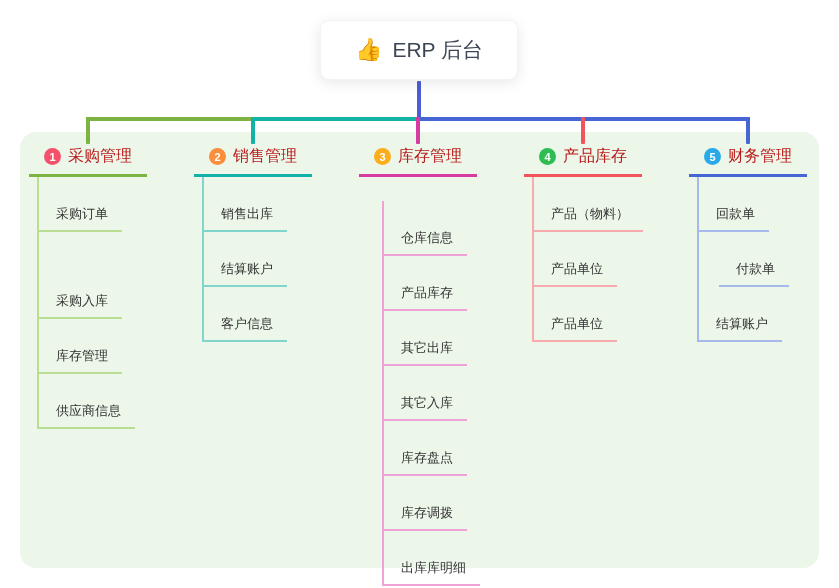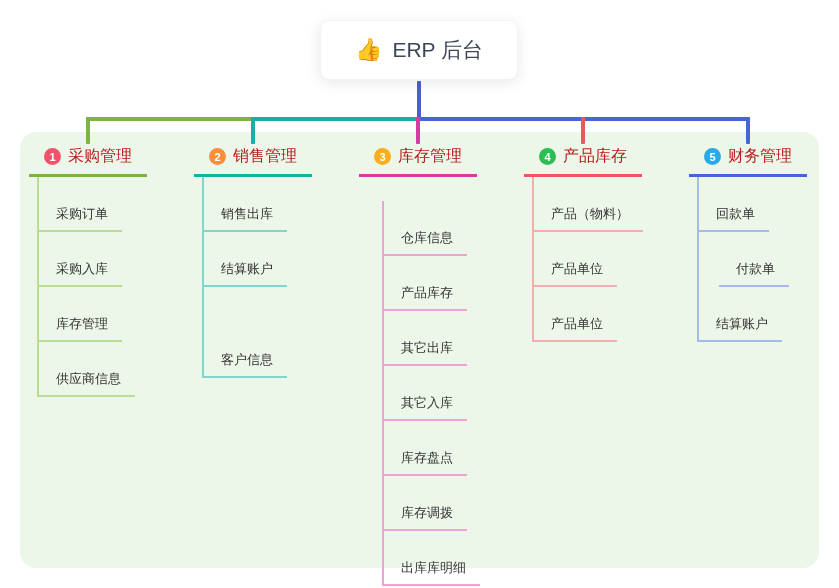--- a/index.html
+++ b/index.html
@@ -108,35 +108,35 @@
       <div class="conn" style="left: 746px; top: 117px; width: 4px; height: 27px; background: rgb(69, 102, 212);"></div>
     </div>
   <div id="branches">
   <div>
     <div class="branch-title" style="left: 29px; border-bottom-color: rgb(124, 179, 66);">
       <span class="branch-badge" style="background: rgb(244, 82, 107);">1</span>
       <span class="branch-label">采购管理</span>
     </div>
     <ul class="branch-list" style="left: 37px; top: 177px; border-left-color: rgb(185, 221, 146);">
           <li class="branch-item" style="border-bottom-color: rgb(185, 221, 146);">采购订单</li>
-          <li class="branch-item" style="border-bottom-color: rgb(185, 221, 146);">采购入库</li>
+          <li class="branch-item" style="border-bottom-color: rgb(185, 221, 146); margin-top: 32px;">采购入库</li>
           <li class="branch-item" style="border-bottom-color: rgb(185, 221, 146);">库存管理</li>
           <li class="branch-item" style="border-bottom-color: rgb(185, 221, 146);">供应商信息</li>
         </ul>
   </div>
 
   <div>
     <div class="branch-title" style="left: 194px; border-bottom-color: rgb(19, 178, 168);">
       <span class="branch-badge" style="background: rgb(250, 142, 61);">2</span>
       <span class="branch-label">销售管理</span>
     </div>
     <ul class="branch-list" style="left: 202px; top: 177px; border-left-color: rgb(130, 213, 205);">
           <li class="branch-item" style="border-bottom-color: rgb(130, 213, 205);">销售出库</li>
           <li class="branch-item" style="border-bottom-color: rgb(130, 213, 205);">结算账户</li>
-          <li class="branch-item" style="border-bottom-color: rgb(130, 213, 205); margin-top: 36px;">客户信息</li>
+          <li class="branch-item" style="border-bottom-color: rgb(130, 213, 205);">客户信息</li>
         </ul>
   </div>
 
   <div>
     <div class="branch-title" style="left: 359px; border-bottom-color: rgb(214, 59, 162);">
       <span class="branch-badge" style="background: rgb(251, 173, 29);">3</span>
       <span class="branch-label">库存管理</span>
     </div>
     <ul class="branch-list" style="left: 382px; top: 177px; border-left-color: rgb(239, 162, 213); margin-top: 24px;">
           <li class="branch-item" style="border-bottom-color: rgb(239, 162, 213);">仓库信息</li>

